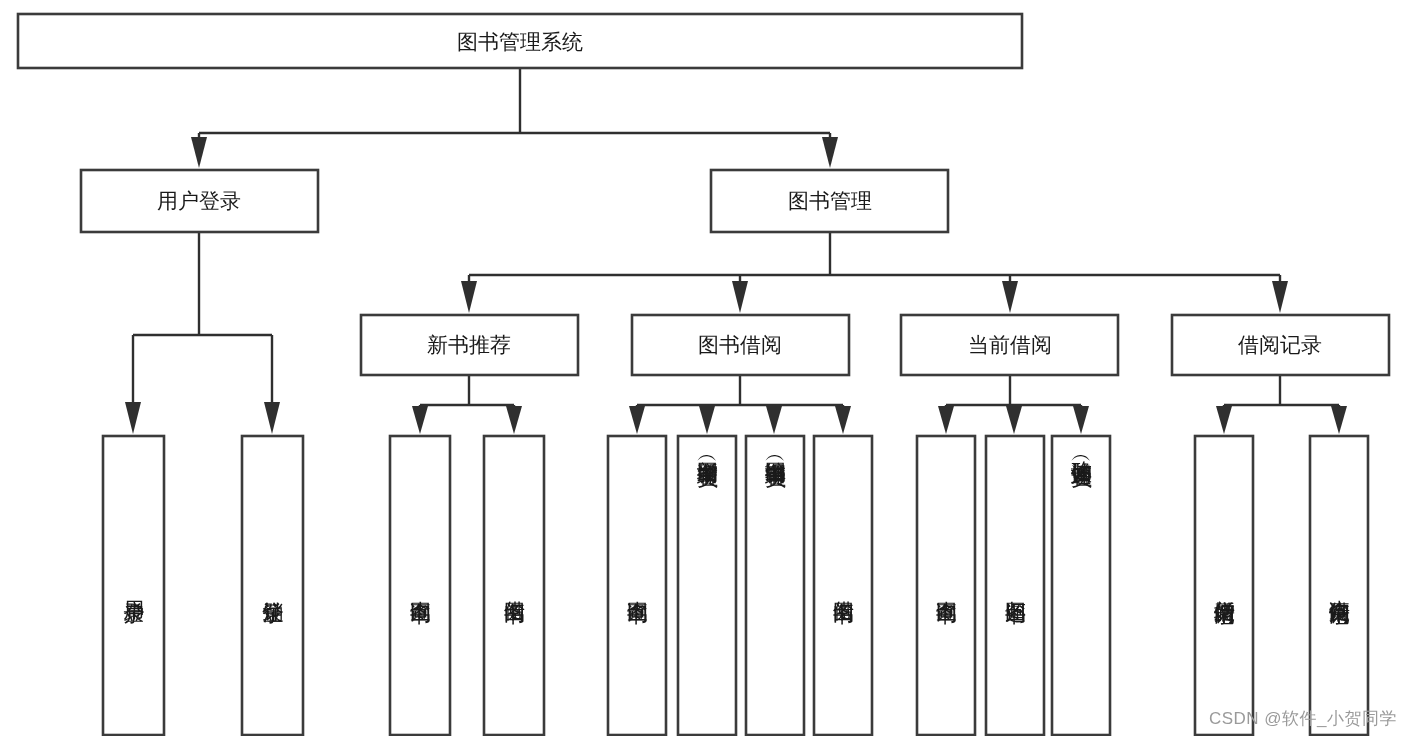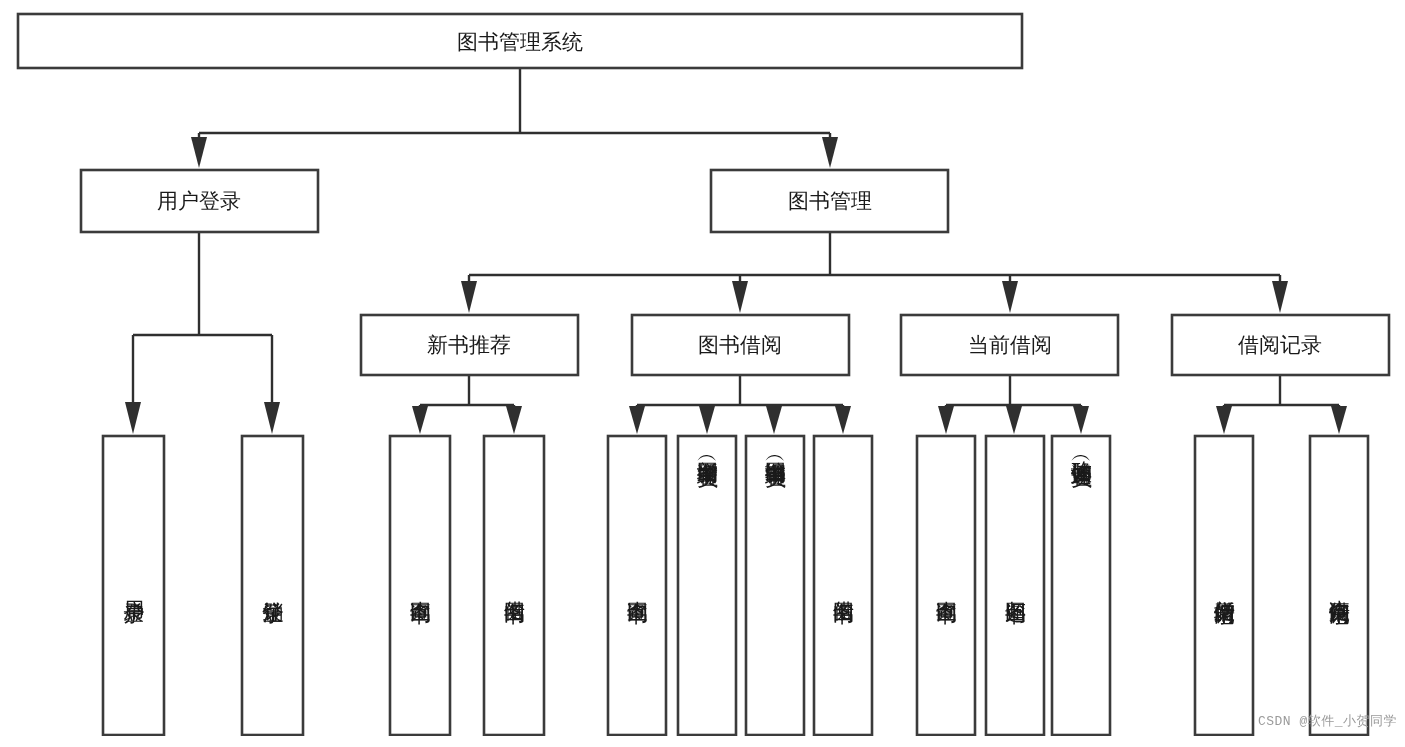--- a/index.html
+++ b/index.html
@@ -63,22 +63,22 @@
     font-size: 21px;
     line-height: 1.18;
     color: #1a1a1a;
     letter-spacing: 1px;
     white-space: nowrap;
   }
   .watermark {
     position: absolute;
     right: 8px;
     bottom: 6px;
-    font-family: Liberation Mono, monospace;
-    font-size: 13px;
+    font-family: Liberation Sans, sans-serif;
+    font-size: 17px;
     color: #9a9a9a;
     letter-spacing: 0.5px;
     user-select: none;
   }
 </style>
 </head>
 <body>
 
 <div id="diagram-root">
 

